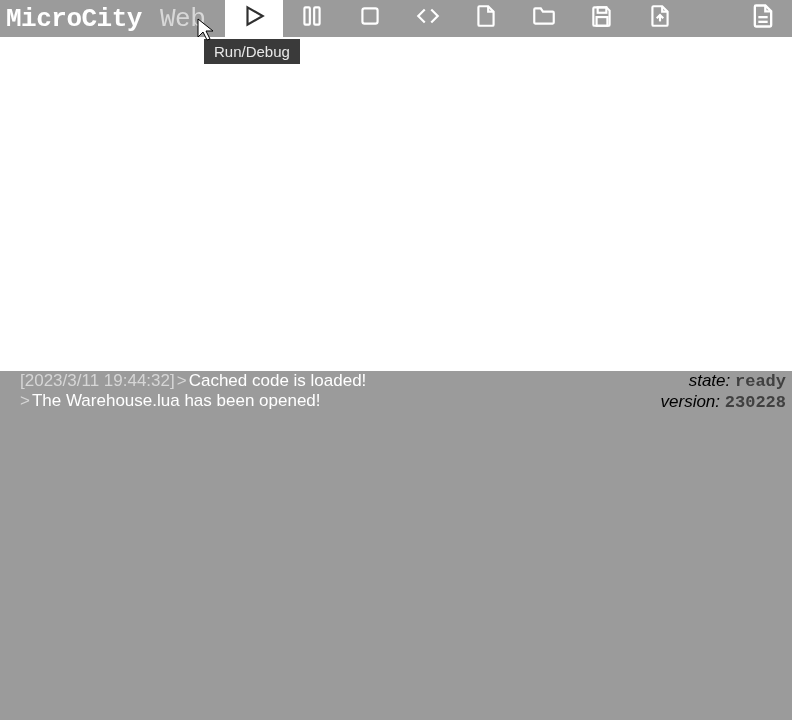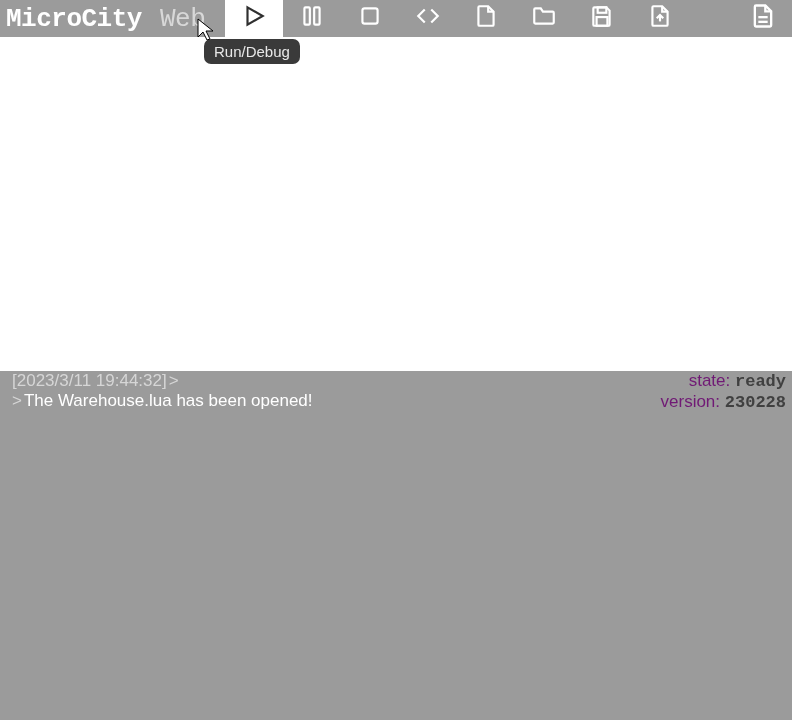--- a/index.html
+++ b/index.html
@@ -65,21 +65,20 @@
   .tooltip {
     position: absolute;
     top: 39px;
     left: 204px;
     background: #3a3a3a;
     color: #e8e8e8;
     font-size: 15px;
     padding: 4px 10px;
     white-space: nowrap;
     z-index: 10;
-    border-radius: 7px;
   }
 
   .cursor {
     position: absolute;
     top: 17px;
     left: 196px;
     z-index: 20;
     pointer-events: none;
   }
   .cursor svg { display:block; }
@@ -88,21 +87,21 @@
     height: 334px;
     background: #ffffff;
   }
 
   .console {
     background: #9b9b9b;
     height: calc(720px - 52px - 334px);
     color: #ffffff;
     font-size: 17px;
     line-height: 20px;
-    padding: 0 12px;
+    padding: 0 20px;
     position: relative;
   }
   .log-line {
     display: flex;
     align-items: baseline;
   }
   .ts {
     color: #d6d6d6;
     margin-right: 2px;
   }
@@ -110,21 +109,21 @@
   .msg { color: #ffffff; }
 
   .status-right {
     position: absolute;
     top: 0;
     right: 6px;
     text-align: right;
     font-size: 17px;
     line-height: 20px;
   }
-  .status-right .lbl { color: #701a75; }
+  .status-right .lbl { color: #000000; font-style: italic; }
   .status-right .val { color: #404040; font-weight:600;font-family:Liberation Mono, monospace; }
 </style>
 </head>
 <body>
 
 <div class="toolbar">
   <div class="brand">
     <span>MicroCity</span>
     <span class="brand-sub">Web</span>
   </div>
@@ -219,20 +218,21 @@
     <path d="M2 2 L2 20 L7 15 L11 23 L14 22 L10 14 L17 14 Z" fill="#ffffff" stroke="#000000" stroke-width="1"></path>
   </svg>
 </div>
 
 <div class="viewport"></div>
 
 <div class="console">
   <div class="log-line">
     <span class="ts">[2023/3/11 19:44:32]</span>
       <span class="gt">&gt;</span>
+      <span class="msg">Cached code is loaded!</span>
   </div>
   <div class="log-line">
       <span class="gt">&gt;</span>
       <span class="msg">The Warehouse.lua has been opened!</span>
   </div>
 
   <div class="status-right">
     <div>
       <span class="lbl">state:</span>
       <span class="val">ready</span>

